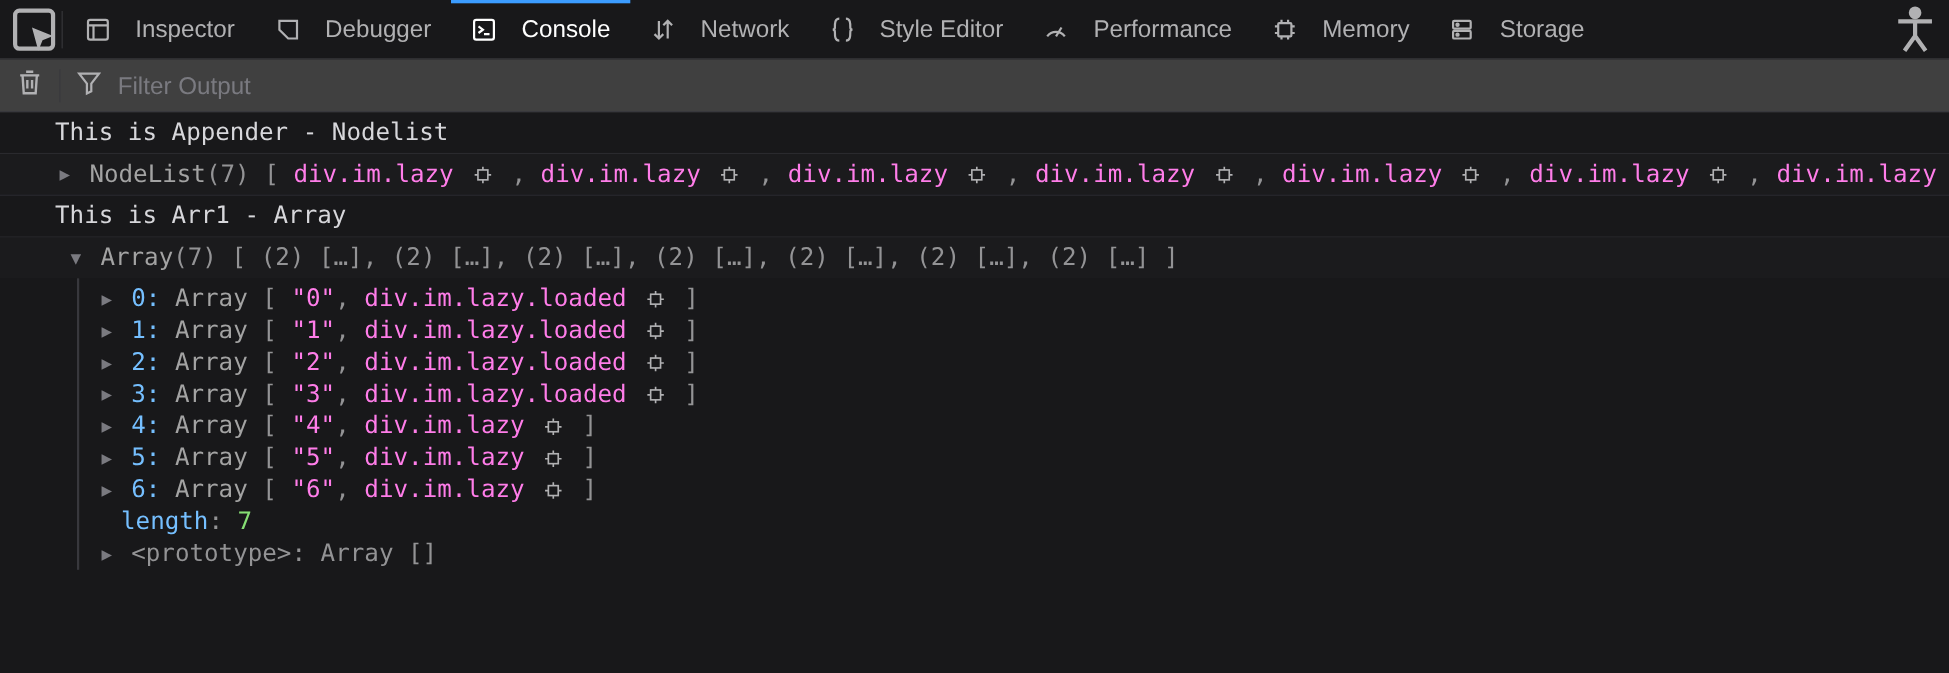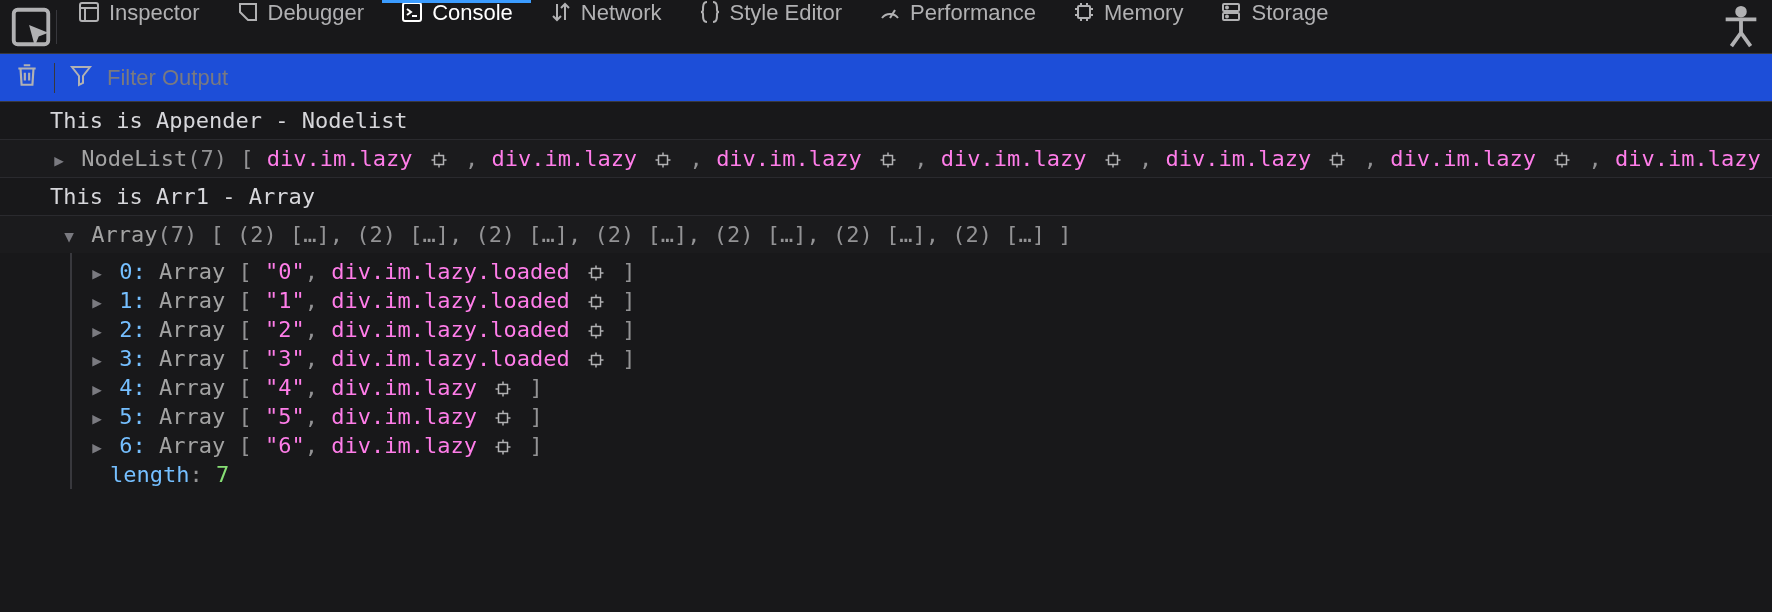--- a/index.html
+++ b/index.html
@@ -24,41 +24,41 @@
     padding: 0 8px;
   }
   .tabbar .sep {
     width: 1px; height: 34px; background: #38383d; margin: 0 2px;
   }
   .picker-btn {
     display:flex;align-items:center;justify-content:center;
     width:46px;height:46px;border-radius:4px;
   }
   .tab {
-    display:flex;align-items:flex-start;gap:8px;
+    display:flex;align-items:center;gap:22px;
     padding: 0 18px; height:100%;
     color:#b1b1b3; cursor:pointer; position:relative;
   }
   .tab.active {
     color:#fff;
   }
   .tab.active::before {
     content:"";
     position:absolute; top:0; left:0; right:0; height:3px;
     background:#3b9cff;
   }
   .tab svg { width:24px; height:24px; }
   .tab.active svg { stroke:#fff; fill:none; }
   .icon { stroke:#b1b1b3; fill:none; stroke-width:2; }
   
   
   .filterbar {
     display:flex;align-items:center;height:48px;
     border-bottom:1px solid #38383d;
-    background:#1d4ed8;
+    background:#404040;
     padding:0 14px; gap:14px;
   }
   .filterbar .vsep { width:1px;height:30px;background:#38383d; }
   .filter-input {
     background:transparent;border:none;outline:none;
     color:#b1b1b3;font-size:22px;flex:1;
   }
   .filter-input::placeholder{color:#7a7a80;}
   
   
@@ -340,15 +340,16 @@
       <div class="line"><span class="arrow right"></span> <span class="c-key">6:</span> <span class="c-blue">Array</span><span class="c-gray"> [ </span><span class="c-str">"6"</span><span class="c-gray">, </span><span class="c-pink">div.im.lazy</span> <span class="target-icon">
           <svg viewBox="0 0 24 24">
             <rect x="6" y="6" width="12" height="12"></rect>
             <line x1="12" y1="2" x2="12" y2="6"></line>
             <line x1="12" y1="18" x2="12" y2="22"></line>
             <line x1="2" y1="12" x2="6" y2="12"></line>
             <line x1="18" y1="12" x2="22" y2="12"></line>
           </svg>
         </span><span class="c-gray">  ]</span></div>
       <div class="line" style="padding-left:22px"><span class="c-key">length</span><span class="c-gray">: </span><span class="c-num">7</span></div>
+      <div class="line"><span class="arrow right"></span> <span class="c-gray">&lt;prototype&gt;</span><span class="c-gray">: </span><span class="c-gray">Array []</span></div>
     </div>
 
 </div>
 
 </body></html>

